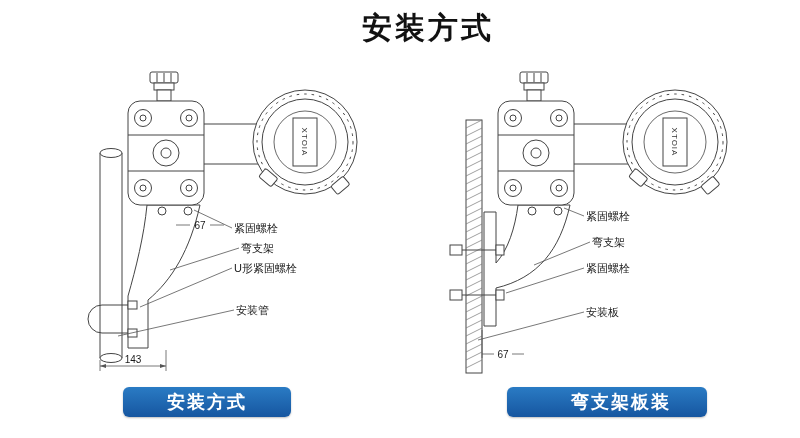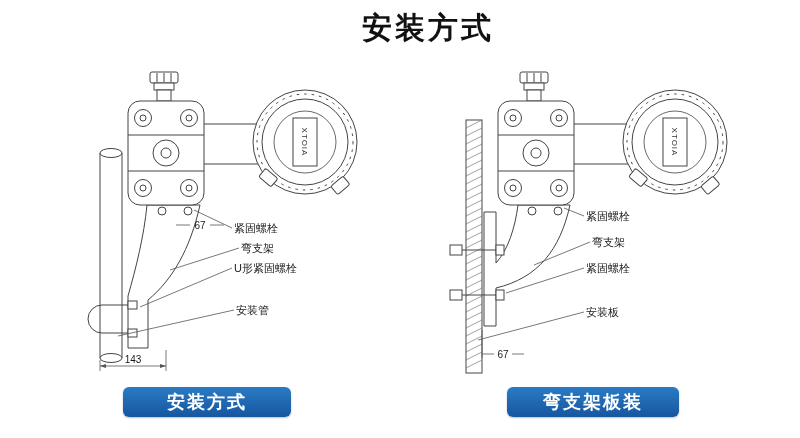--- a/index.html
+++ b/index.html
@@ -19,21 +19,21 @@
   .diagram.left{left:48px;}
   .diagram.right{left:432px;}
   .caption-btn{
     position:absolute;top:387px;height:30px;border-radius:6px;
     background:linear-gradient(#2a7bc4,#1656a0);
     color:#fff;font-size:18px;font-weight:bold;letter-spacing:2px;
     display:flex;align-items:center;justify-content:center;cursor:pointer;
     box-shadow:0 1px 2px rgba(0,0,0,.25);
   }
   .caption-btn.left{left:123px;width:168px;}
-  .caption-btn.right{left:507px;width:172px;}
+  .caption-btn.right{left:507px;width:172px;padding-left:28px;}
 </style>
 </head>
 <body>
 
 <div class="page-title">安装方式</div>
 
 <svg class="diagram left" width="370" height="330" viewBox="0 0 370 330">
   <defs>
     <g id="transmitter-sym">
 

